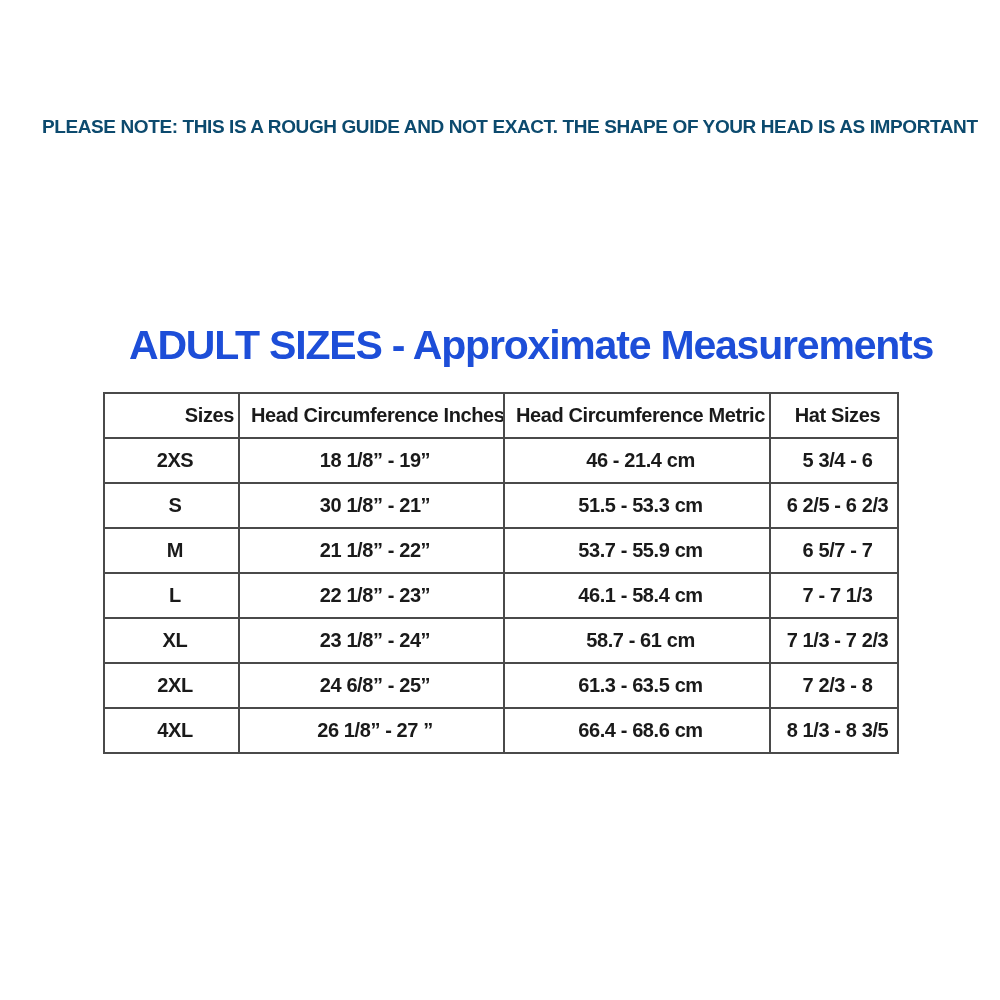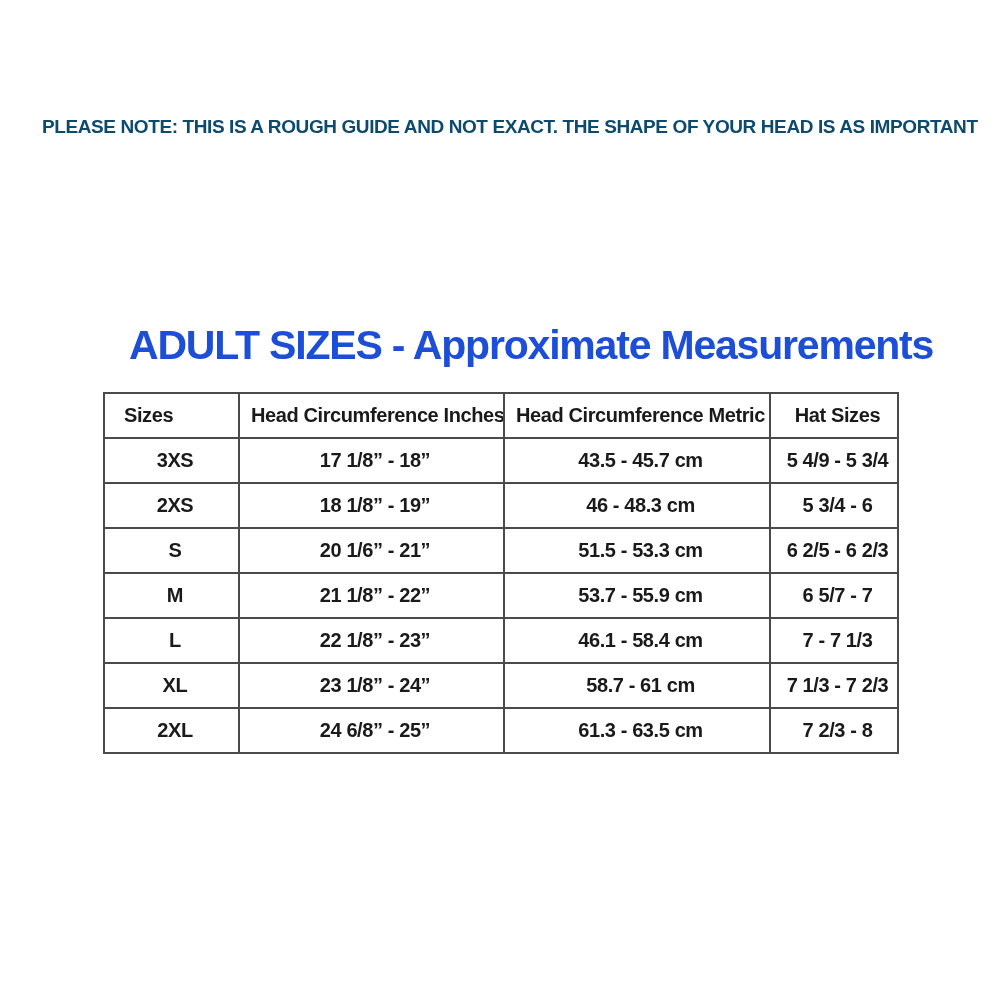--- a/index.html
+++ b/index.html
@@ -56,21 +56,21 @@
     font-weight: 700;
     letter-spacing: -0.4px;
     color: #1a1a1a;
     padding: 0 4px 0 11px;
     text-align: center;
     vertical-align: middle;
     overflow: hidden;
     white-space: nowrap;
   }
   .size-table th:first-child {
-    text-align: left;
+    text-align: right;
     padding-left: 19px;
   }
   .col-sizes  { width: 135px; }
   .col-inches { width: 265px; }
   .col-metric { width: 266px; }
   .col-hat    { width: 128px; }
 </style>
 </head>
 <body>
 
@@ -90,34 +90,28 @@
   <thead>
     <tr>
         <th>Sizes</th>
         <th>Head Circumference Inches</th>
         <th>Head Circumference Metric</th>
         <th>Hat Sizes</th>
       </tr>
   </thead>
   <tbody>
       <tr>
-        <td>3XS</td>
-        <td>17 1/8” - 18”</td>
-        <td>43.5 - 45.7 cm</td>
-        <td>5 4/9 - 5 3/4</td>
-      </tr>
-      <tr>
         <td>2XS</td>
         <td>18 1/8” - 19”</td>
-        <td>46 - 48.3 cm</td>
+        <td>46 - 21.4 cm</td>
         <td>5 3/4 - 6</td>
       </tr>
       <tr>
         <td>S</td>
-        <td>20 1/6” - 21”</td>
+        <td>30 1/8” - 21”</td>
         <td>51.5 - 53.3 cm</td>
         <td>6 2/5 - 6 2/3</td>
       </tr>
       <tr>
         <td>M</td>
         <td>21 1/8” - 22”</td>
         <td>53.7 - 55.9 cm</td>
         <td>6 5/7 - 7</td>
       </tr>
       <tr>
@@ -131,14 +125,20 @@
         <td>23 1/8” - 24”</td>
         <td>58.7 - 61 cm</td>
         <td>7 1/3 - 7 2/3</td>
       </tr>
       <tr>
         <td>2XL</td>
         <td>24 6/8” - 25”</td>
         <td>61.3 - 63.5 cm</td>
         <td>7 2/3 - 8</td>
       </tr>
+      <tr>
+        <td>4XL</td>
+        <td>26 1/8” - 27 ”</td>
+        <td>66.4 - 68.6 cm</td>
+        <td>8 1/3 - 8 3/5</td>
+      </tr>
     </tbody>
 </table>
 
 </body></html>

